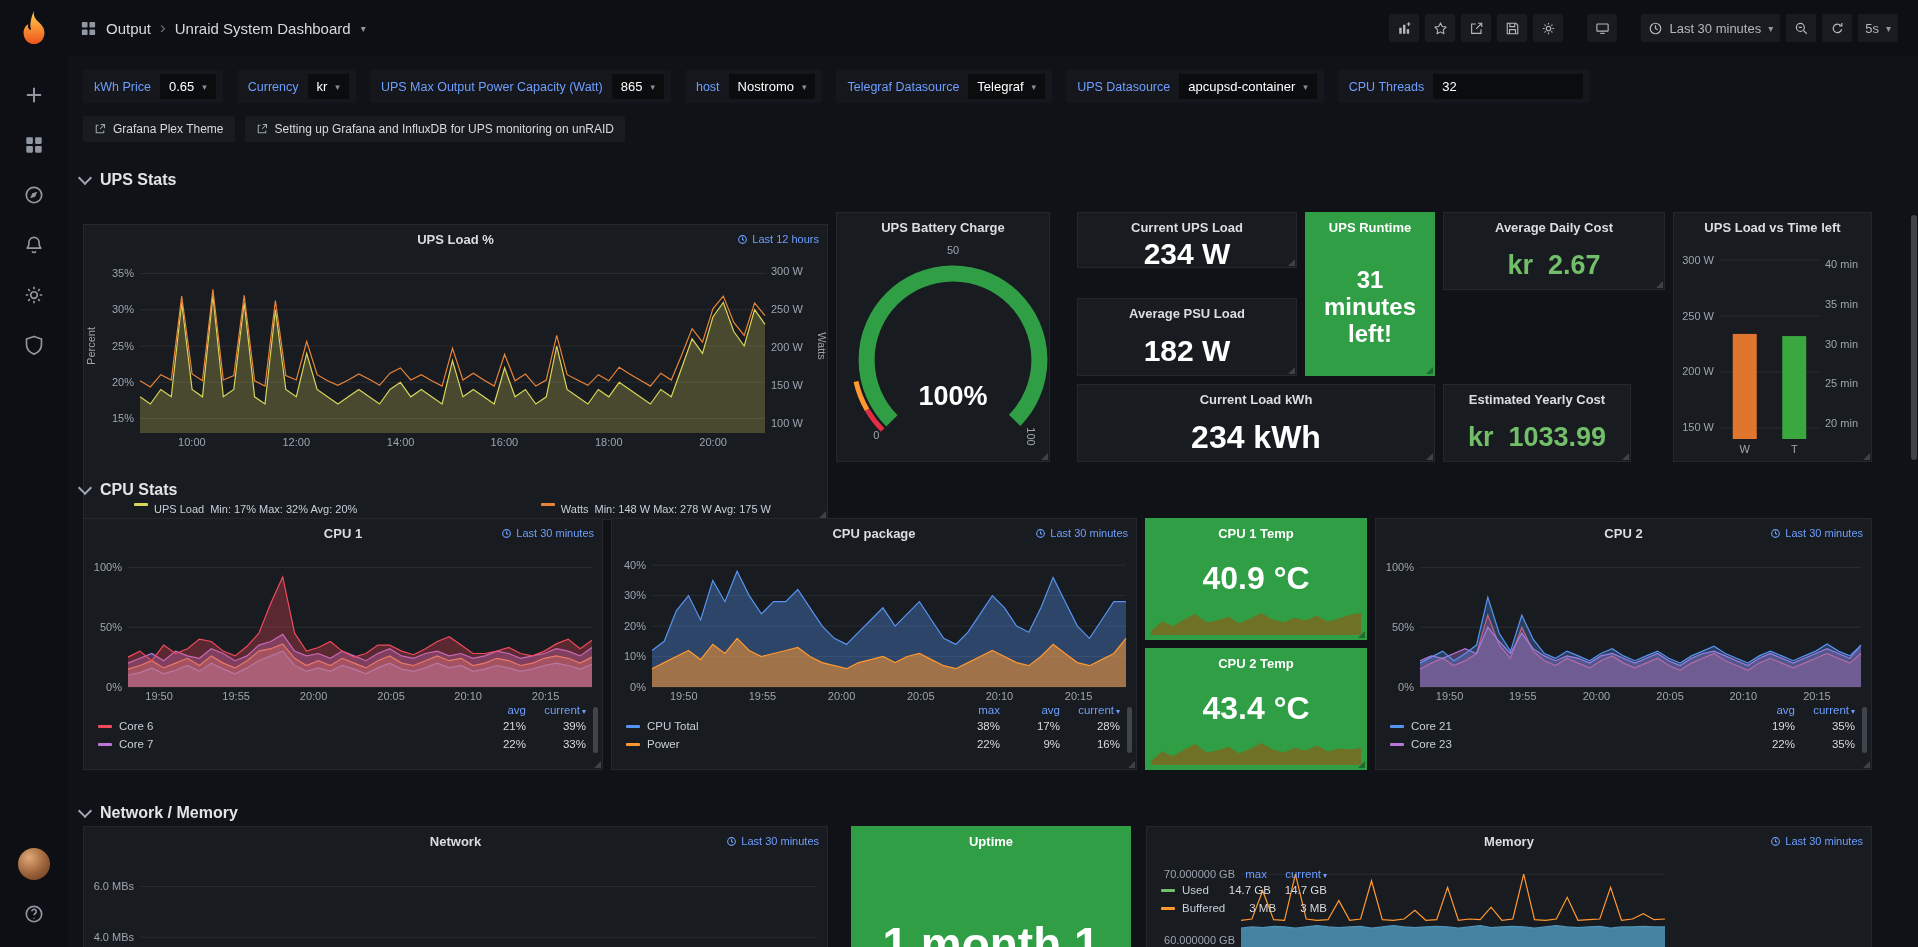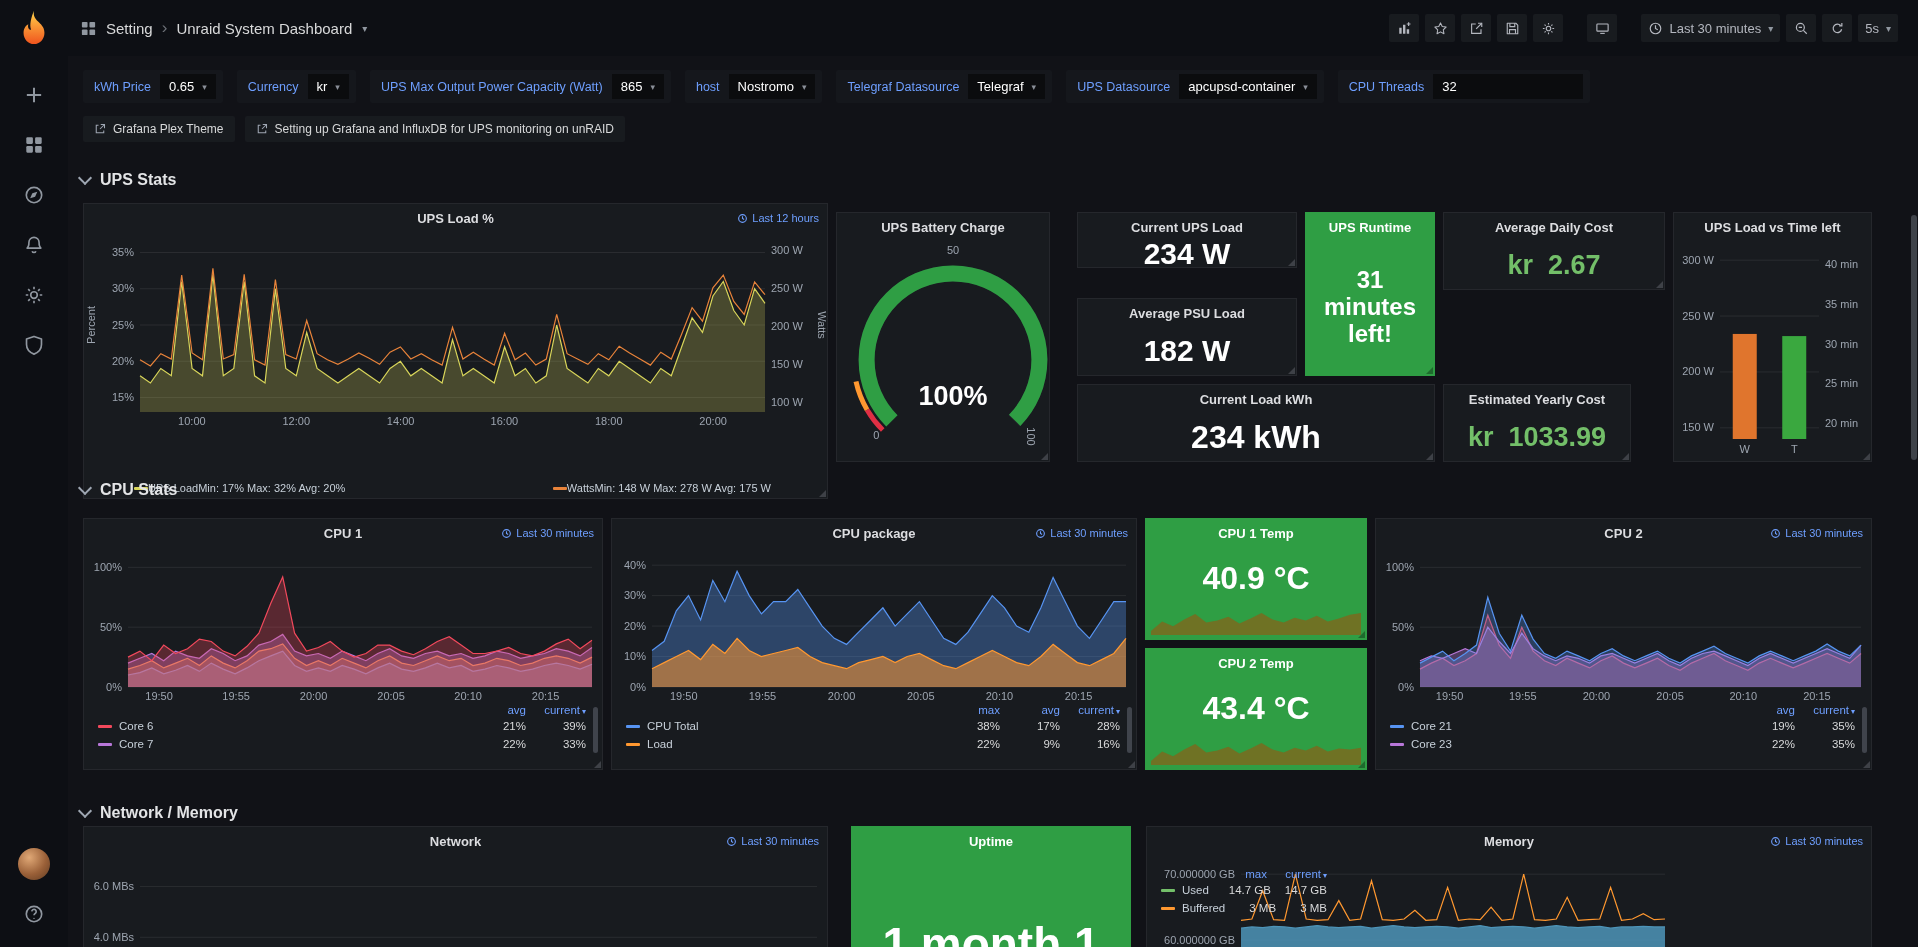--- a/index.html
+++ b/index.html
@@ -70,21 +70,21 @@
   .lg-col{width:60px;text-align:right;color:#6e9fff;font-size:11.5px;cursor:pointer}
   .lg-col:last-child::after{content:"▾";font-size:8px;margin-left:2px}
   .lg-row{display:flex;align-items:center;padding:3px 12px 3px 10px;font-size:11.5px}
   .lg-name{flex:1;display:flex;align-items:center;gap:7px;color:#c7d0d9;cursor:pointer}
   .lg-dash{width:14px;height:3px;border-radius:1px}
   .lg-val{width:60px;text-align:right;color:#d8d9da}
   .lg-scroll{position:absolute;right:0;top:4px;width:5px;height:46px;background:#40444c;border-radius:3px;cursor:pointer}
   .legend-right{position:absolute;right:4px;top:40px;width:188px;height:auto}
   .legend-right .lg-val{width:56px}
   .ups-legend{position:absolute;left:50px;right:56px;bottom:4px;display:flex;justify-content:space-between;font-size:11px}
-  .lg-inline{display:flex;align-items:center;cursor:pointer;color:#c7d0d9}
+  .lg-inline{display:flex;gap:6px;cursor:pointer;color:#c7d0d9}
   .resize{position:absolute;right:1px;bottom:1px;width:0;height:0;border-left:7px solid transparent;
     border-bottom:7px solid #3e4147;cursor:nwse-resize}
   .panel.green .resize{border-bottom-color:#1e6b2d}
   .scroll-thumb{position:absolute;right:1px;top:215px;width:6px;height:245px;background:#3f434a;
     border-radius:3px;z-index:9;cursor:pointer}
 </style>
 </head>
 <body>
 
 <div class="sidebar">
@@ -152,21 +152,21 @@
 <div class="topnav">
   <div class="nav-left">
     <span class="grid-ic">
       <svg viewBox="0 0 18 18" fill="currentColor">
           <rect x="2" y="2" width="6" height="6" rx="1"></rect>
           <rect x="10" y="2" width="6" height="6" rx="1"></rect>
           <rect x="2" y="10" width="6" height="6" rx="1"></rect>
           <rect x="10" y="10" width="6" height="6" rx="1"></rect>
         </svg>
     </span>
-    <span class="org">Setting</span>
+    <span class="org">Output</span>
     <span class="crumb-sep">›</span>
     <span class="dash-title">Unraid System Dashboard</span>
     <span class="nav-caret">▾</span>
   </div>
   <div class="nav-right">
     <div class="nav-btn">
       <svg viewBox="0 0 20 20">
           <g fill="currentColor">
             <rect x="3" y="9" width="3.2" height="8"></rect>
             <rect x="8" y="5" width="3.2" height="12"></rect>
@@ -302,21 +302,21 @@
         </svg>
         <span>Setting up Grafana and InfluxDB for UPS monitoring on unRAID</span>
       </div>
     </div>
 
   <div class="section-head" style="left:12px;top:112px">
     <span class="chev"></span>
     <span class="section-title">UPS Stats</span>
   </div>
 
-  <div class="panel" style="left:15px;top:147px;width:745px;height:296px">
+  <div class="panel" style="left:15px;top:168px;width:745px;height:296px">
     <div class="panel-header">
       <span class="panel-title">UPS Load %</span>
       <span class="time-badge">
         <svg viewBox="0 0 20 20" fill="none" stroke="currentColor" stroke-width="2">
             <circle cx="10" cy="10" r="7"></circle>
             <path d="M10 5.8V10l3 1.8"></path>
           </svg>
         <span>Last 12 hours</span>
       </span>
     </div>
@@ -566,21 +566,21 @@
             <span class="lg-dash" style="background: rgb(87, 148, 242);"></span>
             <span>CPU Total</span>
           </span>
           <span class="lg-val">38%</span>
           <span class="lg-val">17%</span>
           <span class="lg-val">28%</span>
         </div>
         <div class="lg-row">
           <span class="lg-name">
             <span class="lg-dash" style="background: rgb(255, 152, 48);"></span>
-            <span>Load</span>
+            <span>Power</span>
           </span>
           <span class="lg-val">22%</span>
           <span class="lg-val">9%</span>
           <span class="lg-val">16%</span>
         </div>
       </div>
     <div class="resize"></div>
   </div>
 
   <div class="panel green" style="left: 1077px; top: 462px; width: 222px; height: 122px; background: rgb(47, 158, 68);">

